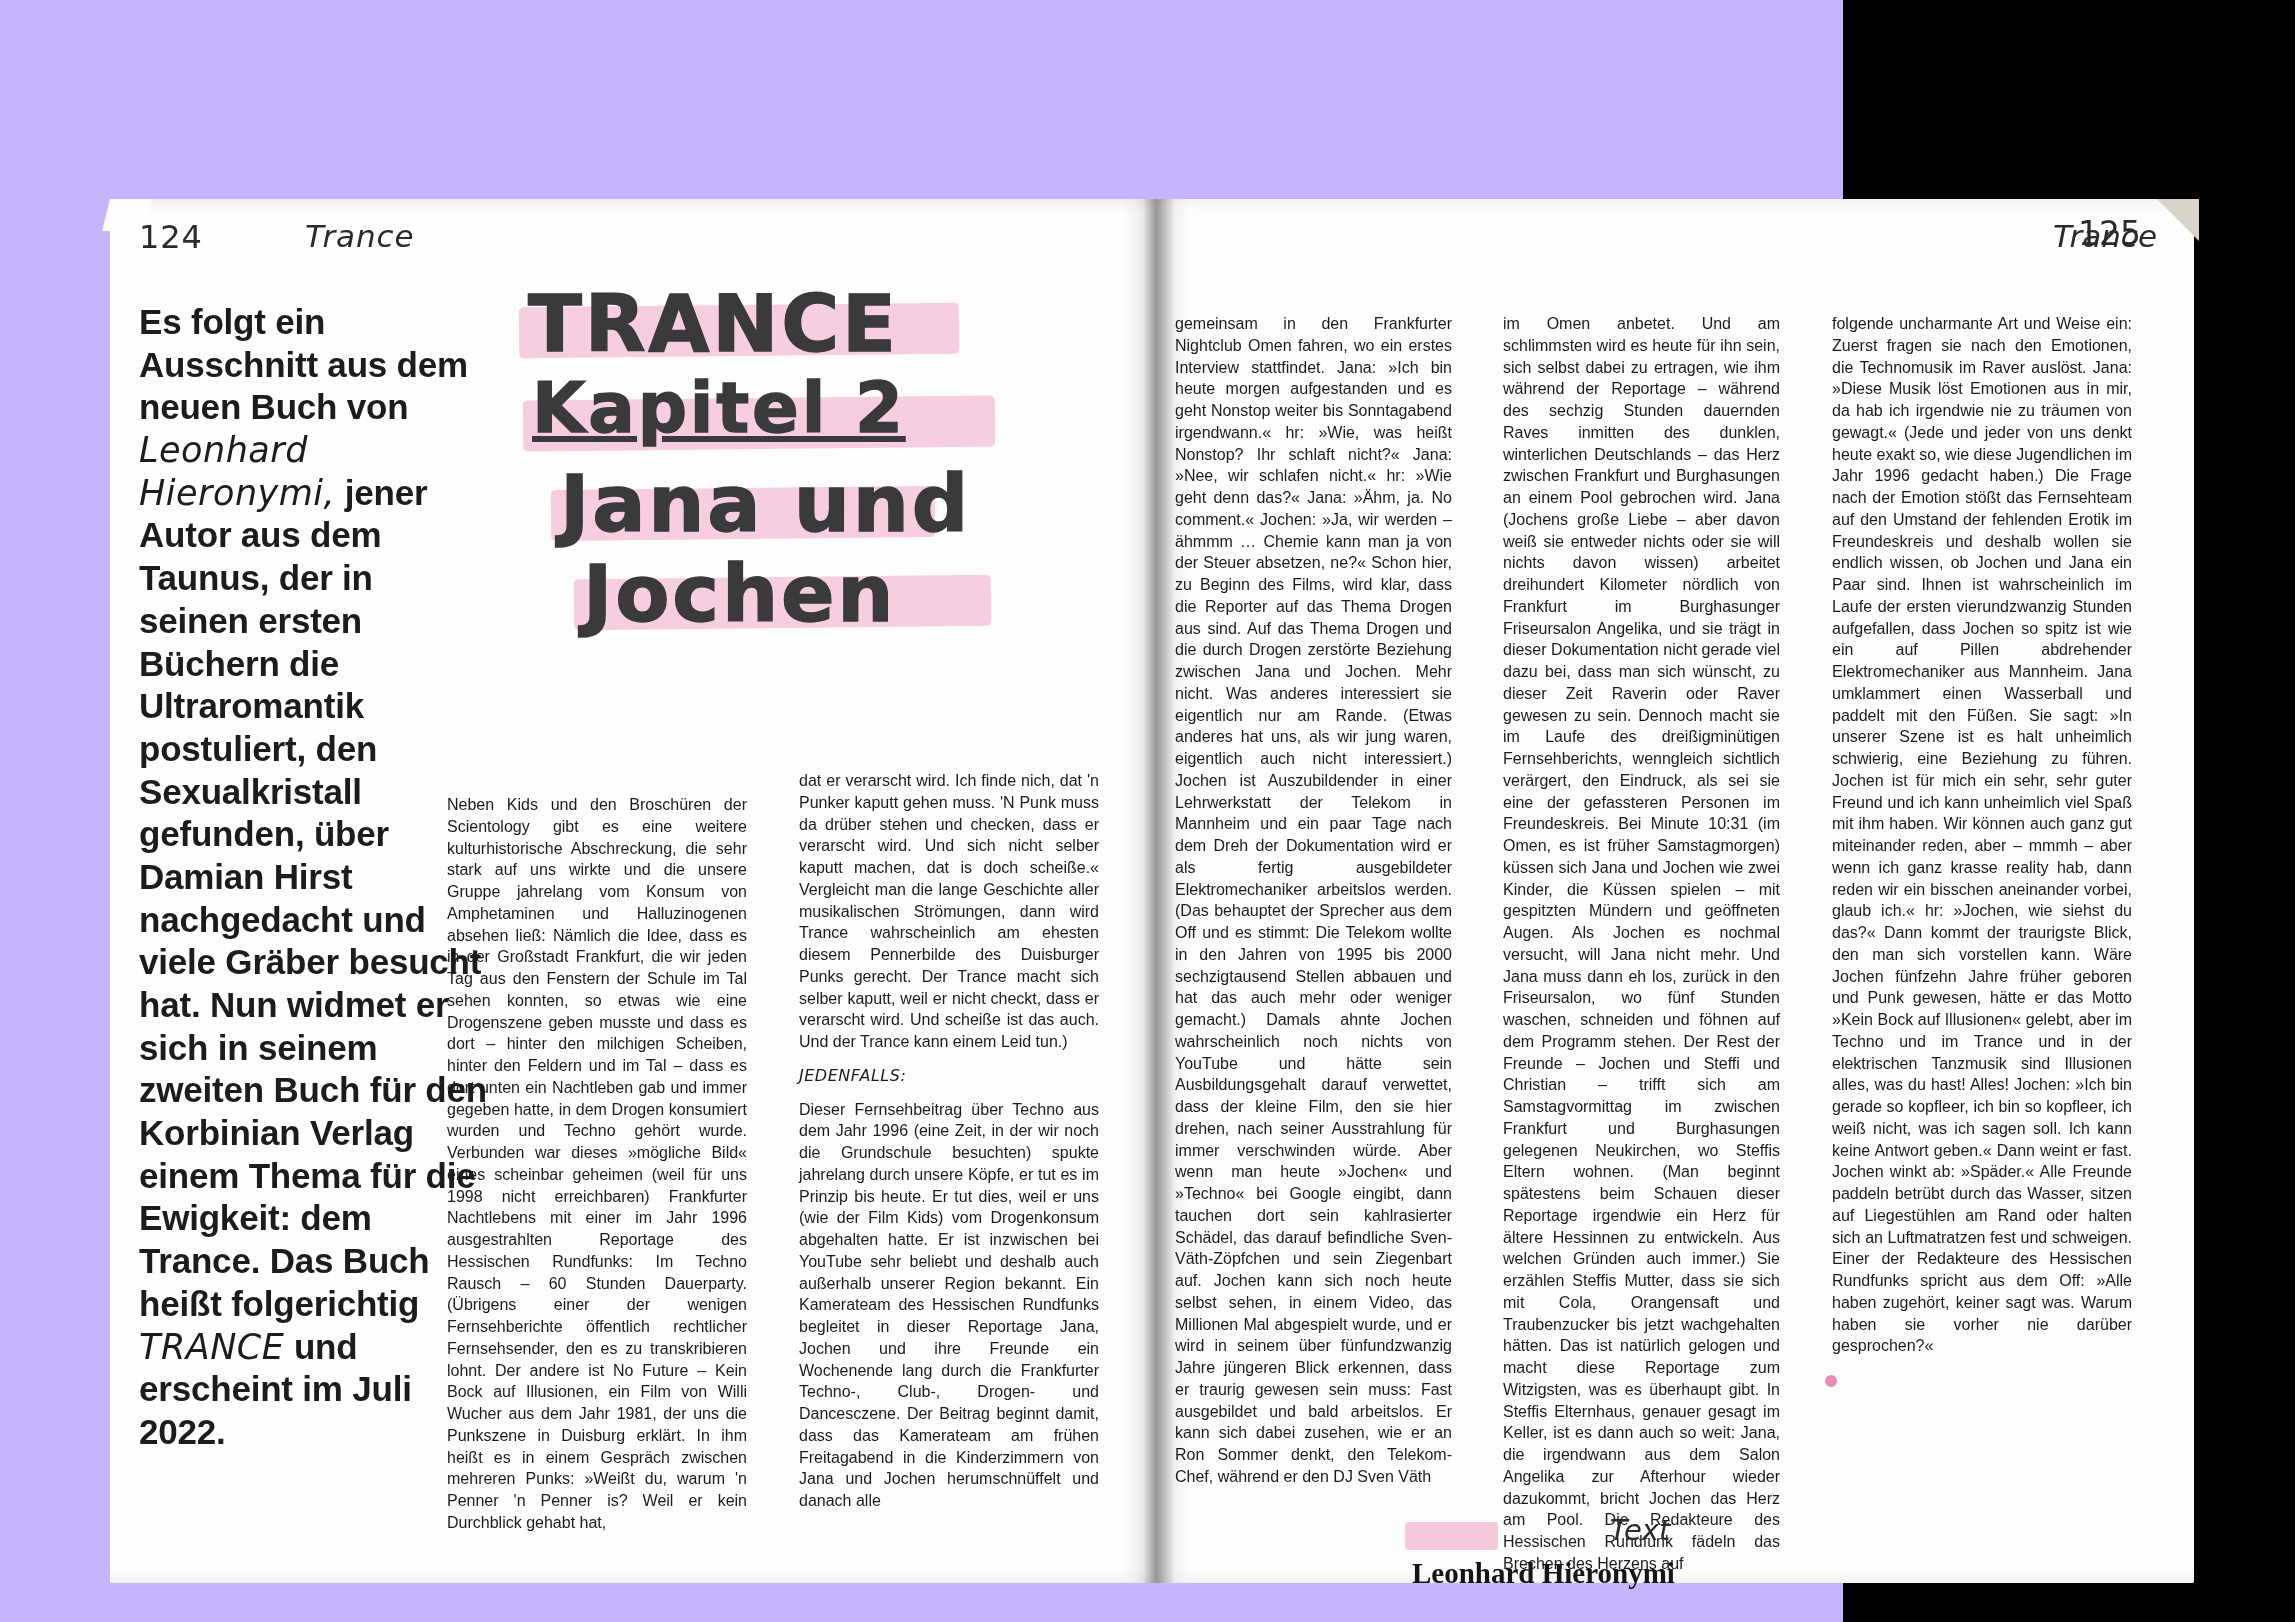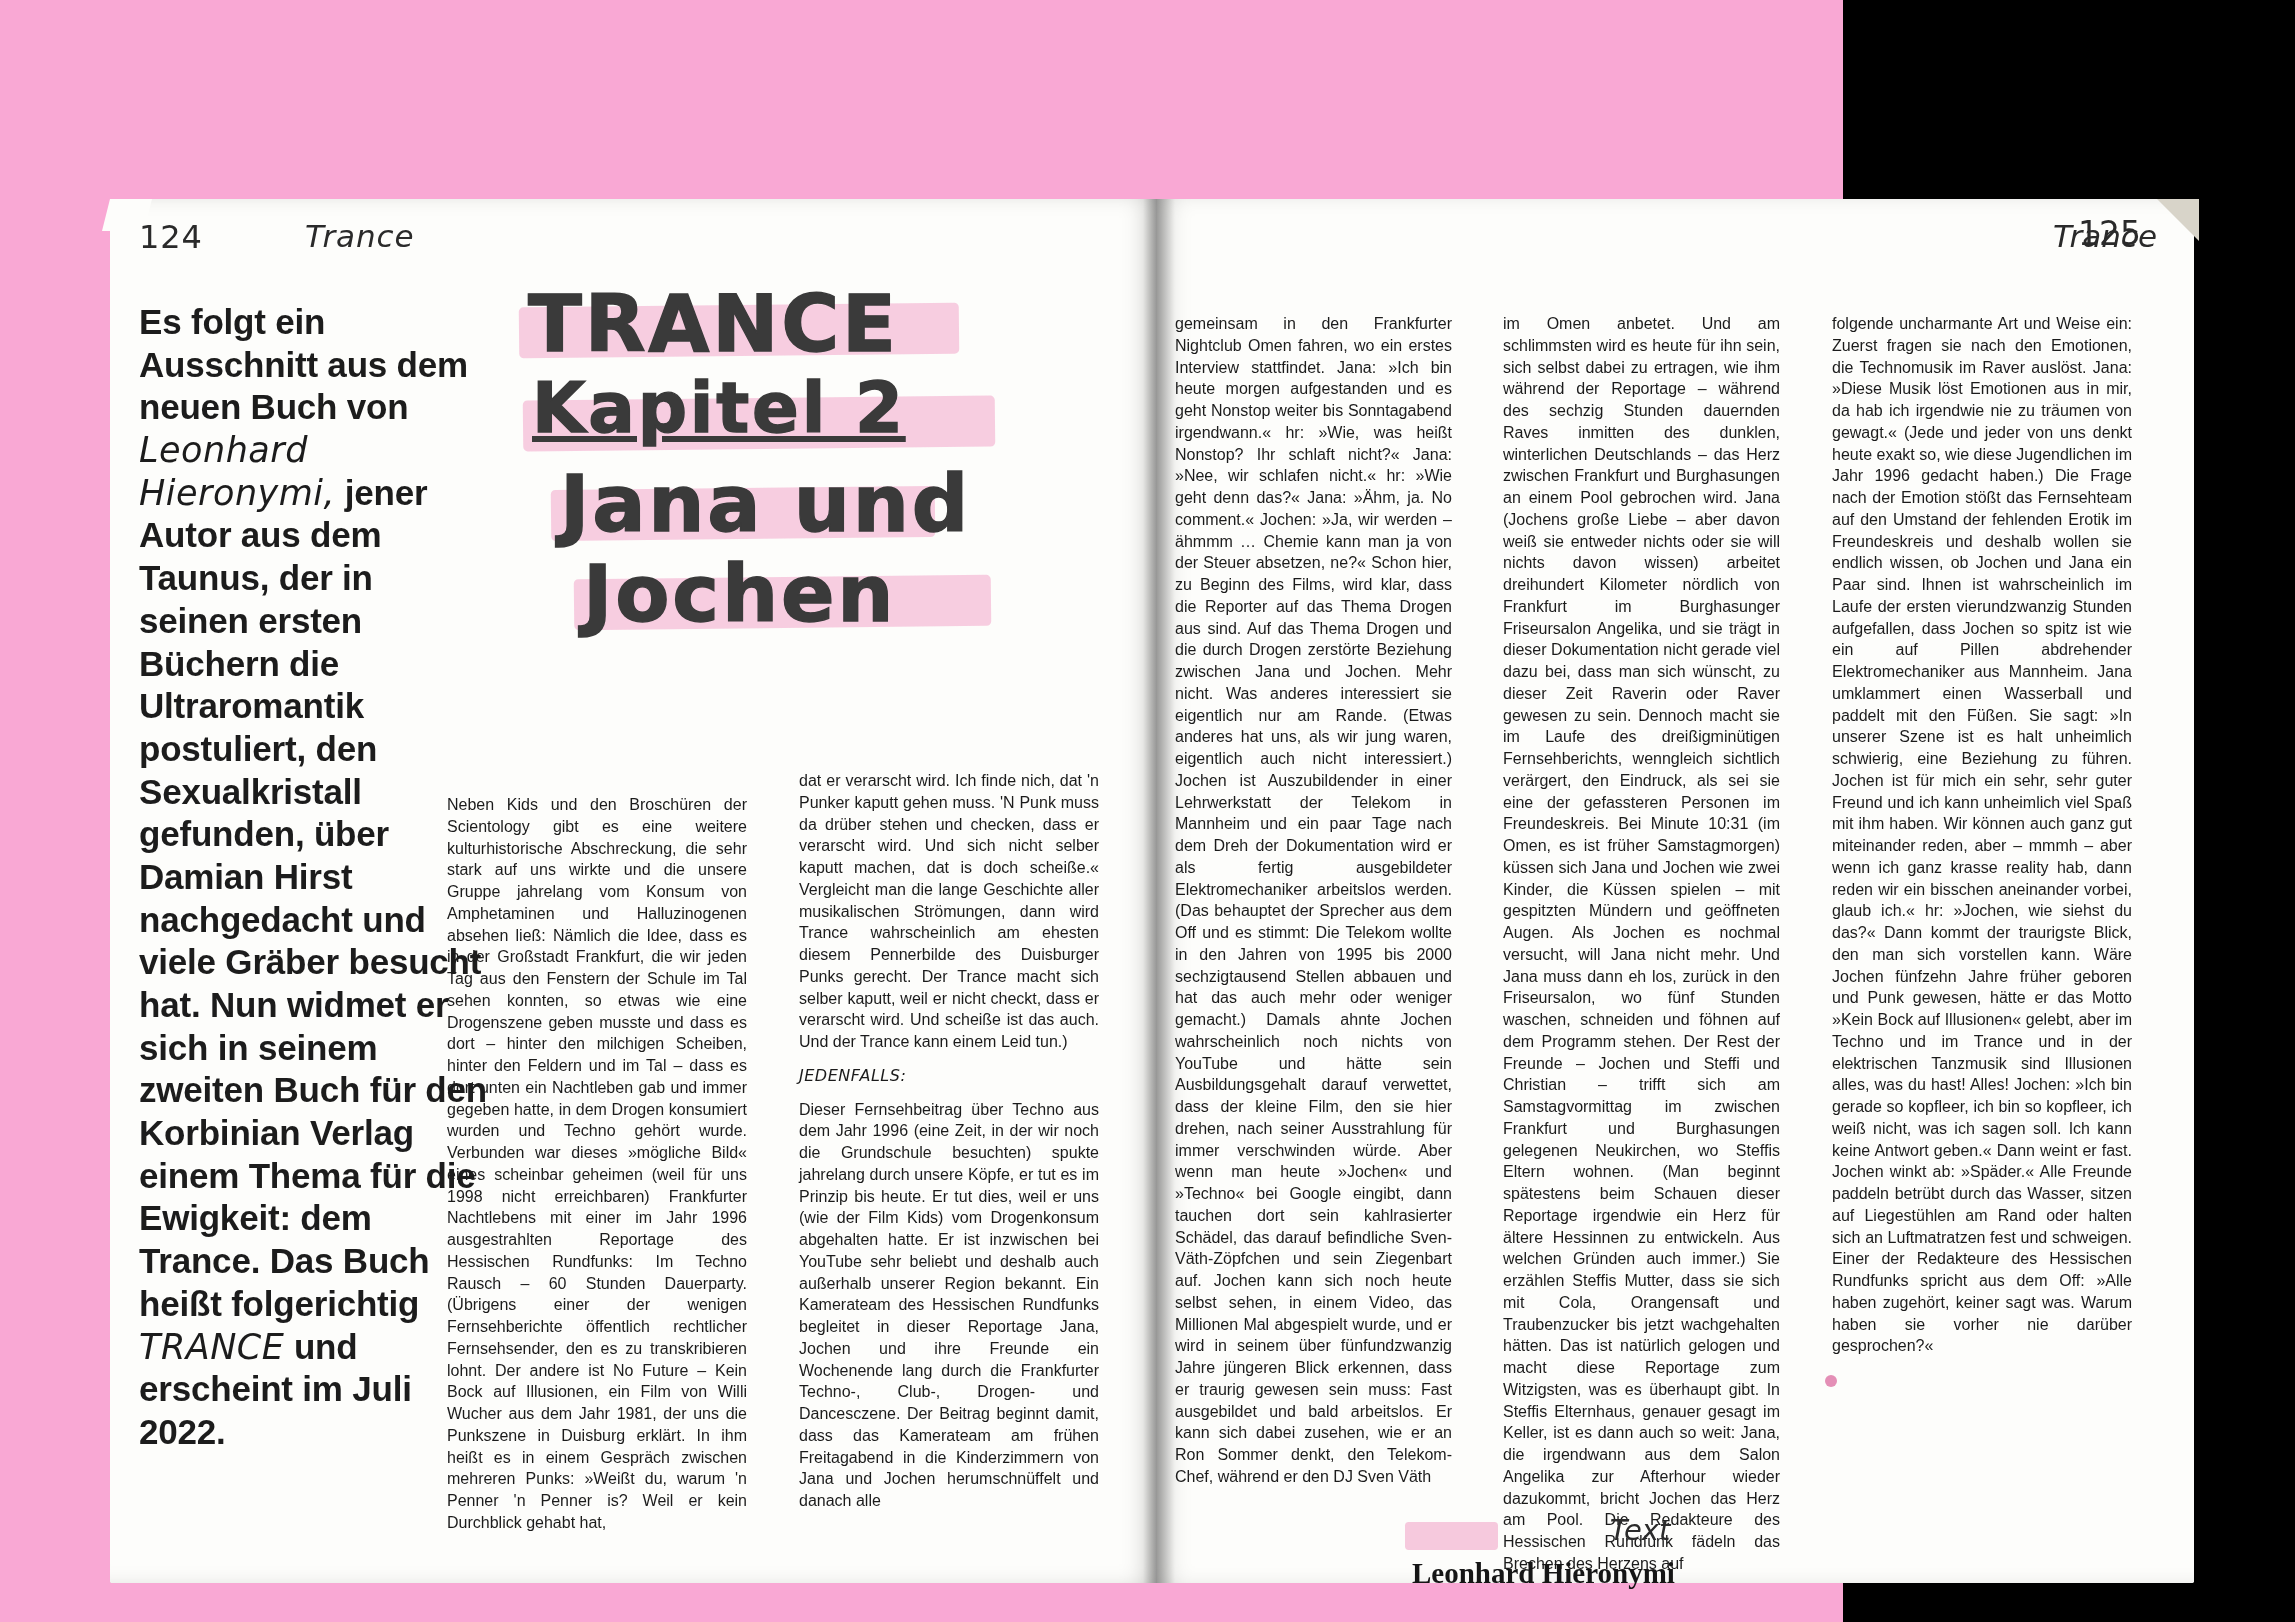--- a/index.html
+++ b/index.html
@@ -13,21 +13,21 @@
     overflow: hidden;
     font-family: "DejaVu Sans", sans-serif;
   }
 
   
   .spread {
     position: absolute;
     left: 0; top: 0;
     width: 1843px;
     height: 1623px;
-    background: #f9a8d4;
+    background: #c4b5fd;
   }
   .page {
     position: absolute;
     background: #fdfdfb;
     box-sizing: border-box;
   }
   .page-left {
     left: 110px;
     top: 199px;
     width: 1047px;

